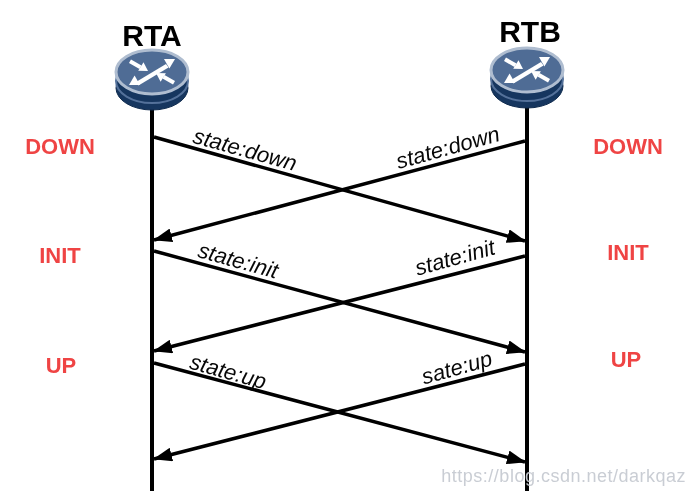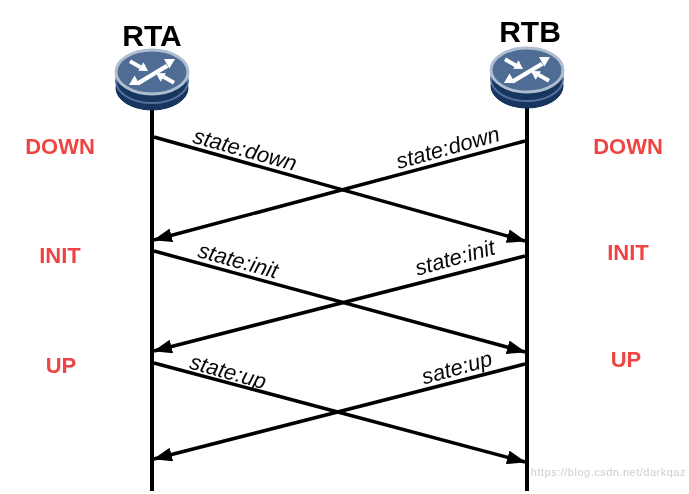--- a/index.html
+++ b/index.html
@@ -7,21 +7,21 @@
     position:relative;width:689px;height:494px;background:#ffffff;
     font-family:"Liberation Sans", sans-serif;overflow:hidden;
   }
   .abs{position:absolute;transform:translate(-50%,-50%);white-space:nowrap;}
   .actor-title{font-weight:bold;font-size:30px;color:#000;letter-spacing:0px;}
   .state{font-weight:bold;font-size:22px;color:#ef4444;}
   .msg{font-style:italic;font-size:22px;color:#070707;}
   .tilt-r{transform:translate(-50%,-50%) rotate(15.5deg);}
   .tilt-l{transform:translate(-50%,-50%) rotate(-15.5deg);}
   .watermark{
-    position:absolute;right:3px;top:466px;font-size:11px;
+    position:absolute;right:3px;top:466px;font-size:18px;
     color:#c7cbd2;opacity:0.95;letter-spacing:0.5px;
   }
   svg.canvas{position:absolute;left:0;top:0;}
 </style>
 </head>
 <body>
 
 <div class="stage">
 
   <svg class="canvas" width="689" height="494" viewBox="0 0 689 494">

